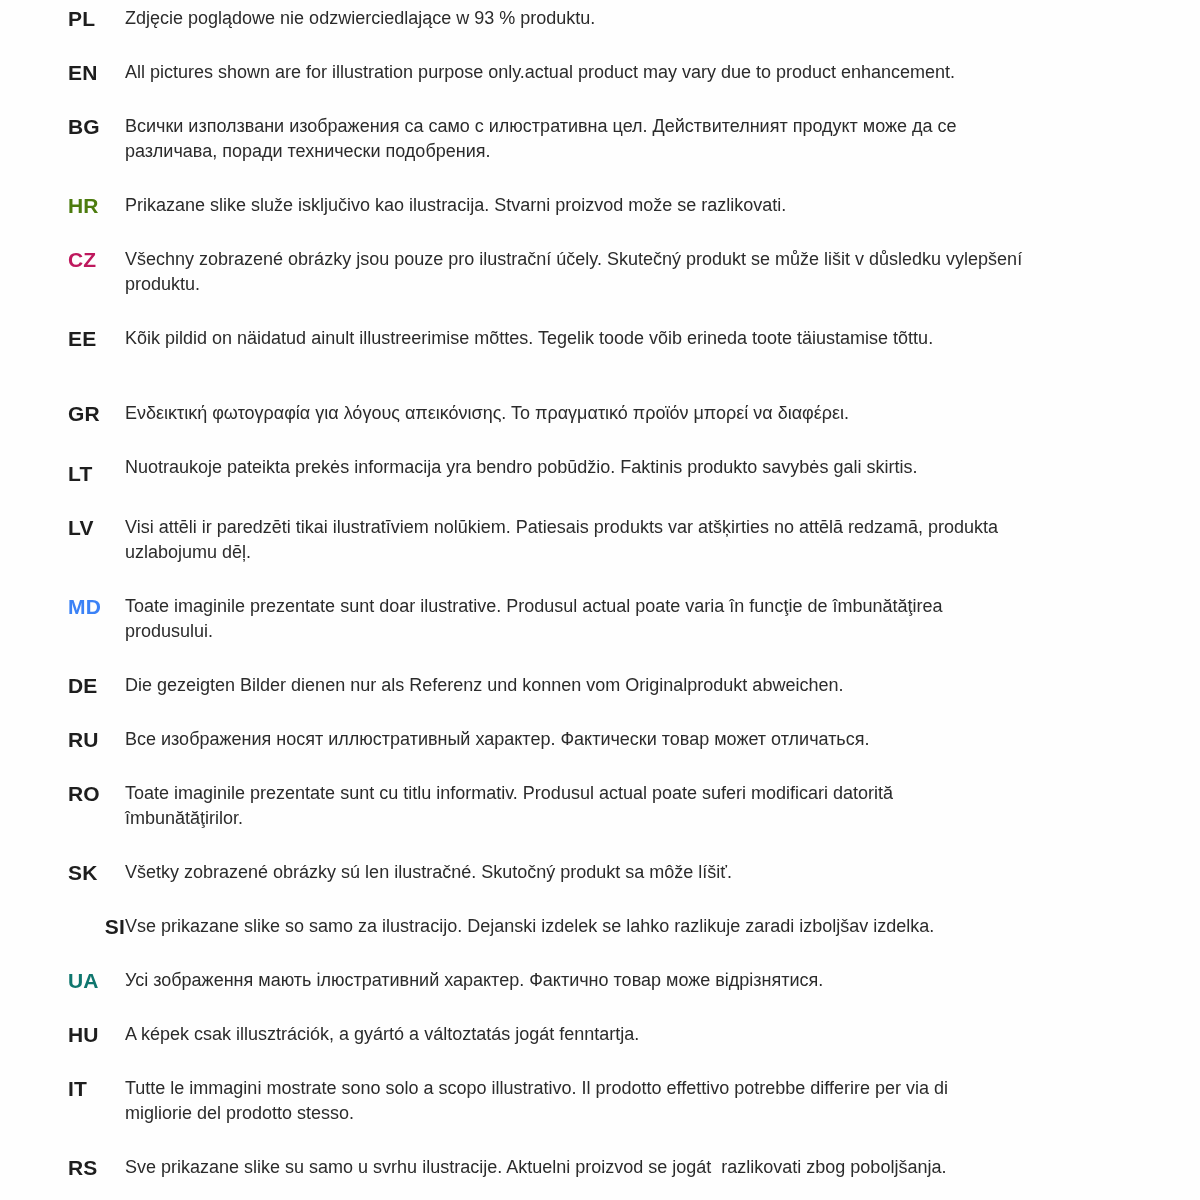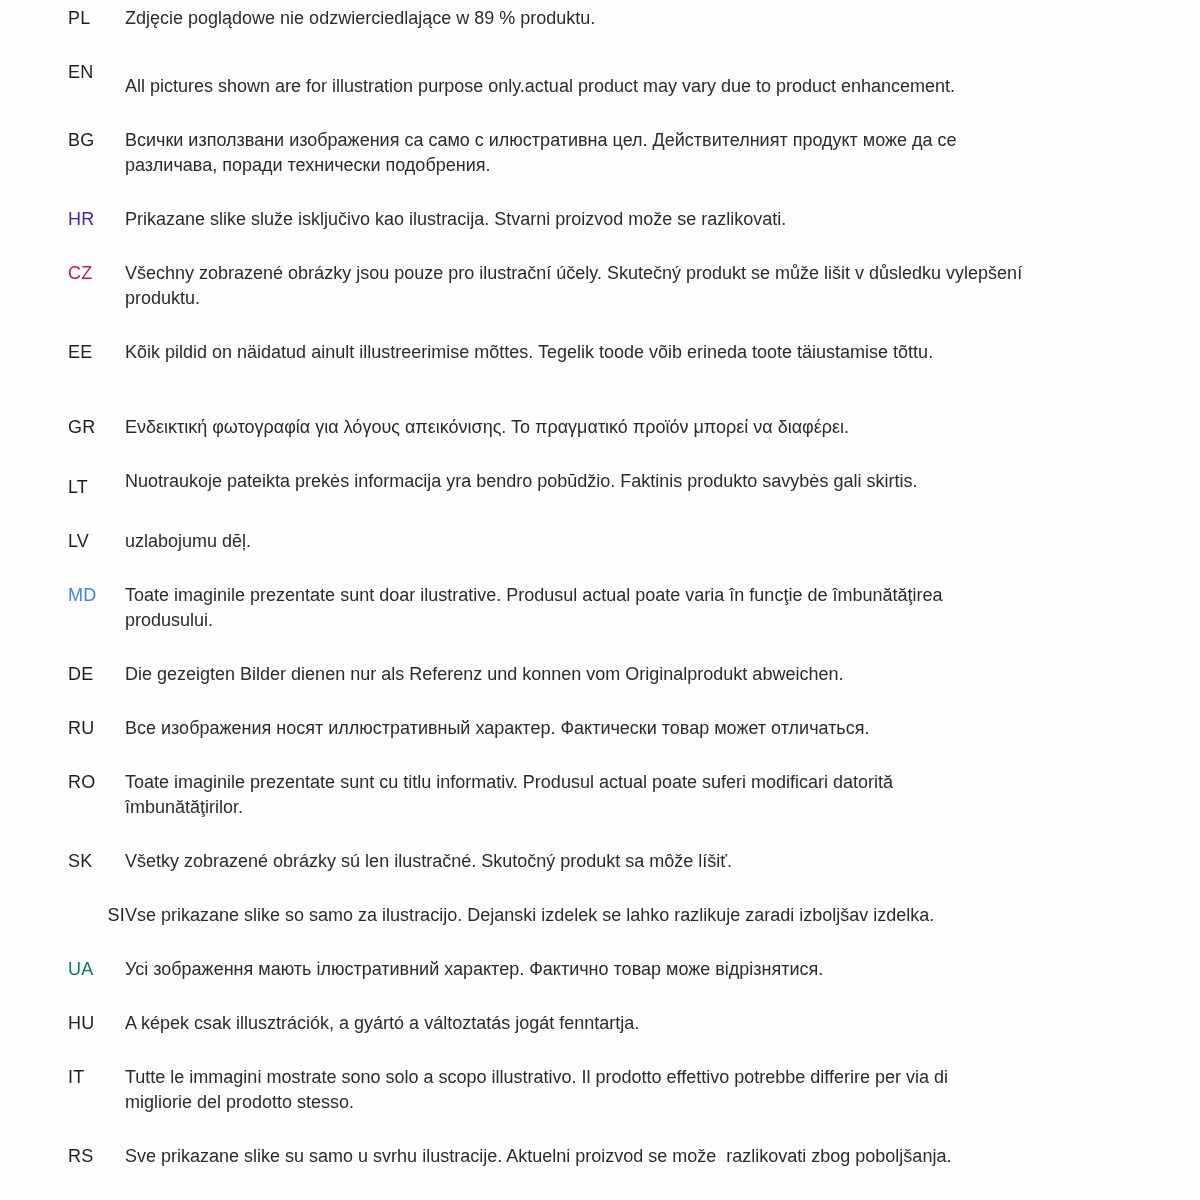--- a/index.html
+++ b/index.html
@@ -28,23 +28,23 @@
     align-items: flex-start;
     margin-bottom: 29px;
   }
   
   .row:nth-child(6) {
     margin-bottom: 50px;
   }
   .code {
     flex: 0 0 57px;
     width: 57px;
-    font-size: 18px;
+    font-size: 21px;
     line-height: 25px;
-    font-weight: normal;
+    font-weight: bold;
     color: #1e1e1e;
     letter-spacing: 0.2px;
   }
   .text {
     flex: 1 1 auto;
     font-size: 18px;
     line-height: 25px;
     color: #2b2b2b;
   }
   .line {
@@ -52,41 +52,41 @@
   }
 </style>
 </head>
 <body style="background: rgb(254, 254, 254);">
 
 <div class="page">
   <div class="disclaimer-list">
   <div class="row">
     <div class="code" style="color: rgb(30, 30, 30);">PL</div>
     <div class="text" style="color: rgb(43, 43, 43);">
-          <div class="line">Zdjęcie poglądowe nie odzwierciedlające w 89 % produktu.</div>
+          <div class="line">Zdjęcie poglądowe nie odzwierciedlające w 93 % produktu.</div>
         </div>
   </div>
 
   <div class="row">
     <div class="code" style="color: rgb(30, 30, 30);">EN</div>
-    <div class="text" style="color: rgb(43, 43, 43); margin-top: 14px;">
+    <div class="text" style="color: rgb(43, 43, 43);">
           <div class="line">All pictures shown are for illustration purpose only.actual product may vary due to product enhancement.</div>
         </div>
   </div>
 
   <div class="row">
     <div class="code" style="color: rgb(30, 30, 30);">BG</div>
     <div class="text" style="color: rgb(43, 43, 43);">
           <div class="line">Всички използвани изображения са само с илюстративна цел. Действителният продукт може да се</div>
           <div class="line">различава, поради технически подобрения.</div>
         </div>
   </div>
 
   <div class="row">
-    <div class="code" style="color: #4c1d95;">HR</div>
+    <div class="code" style="color: #4d7c0f;">HR</div>
     <div class="text" style="color: rgb(43, 43, 43);">
           <div class="line">Prikazane slike služe isključivo kao ilustracija. Stvarni proizvod može se razlikovati.</div>
         </div>
   </div>
 
   <div class="row">
     <div class="code" style="color: #be185d;">CZ</div>
     <div class="text" style="color: rgb(43, 43, 43);">
           <div class="line">Všechny zobrazené obrázky jsou pouze pro ilustrační účely. Skutečný produkt se může lišit v důsledku vylepšení</div>
           <div class="line">produktu.</div>
@@ -110,20 +110,21 @@
   <div class="row">
     <div class="code" style="color: rgb(30, 30, 30); margin-top: 6px;">LT</div>
     <div class="text" style="color: rgb(43, 43, 43);">
           <div class="line">Nuotraukoje pateikta prekės informacija yra bendro pobūdžio. Faktinis produkto savybės gali skirtis.</div>
         </div>
   </div>
 
   <div class="row">
     <div class="code" style="color: rgb(30, 30, 30);">LV</div>
     <div class="text" style="color: rgb(43, 43, 43);">
+          <div class="line">Visi attēli ir paredzēti tikai ilustratīviem nolūkiem. Patiesais produkts var atšķirties no attēlā redzamā, produkta</div>
           <div class="line">uzlabojumu dēļ.</div>
         </div>
   </div>
 
   <div class="row">
     <div class="code" style="color: #3b82f6;">MD</div>
     <div class="text" style="color: rgb(43, 43, 43);">
           <div class="line">Toate imaginile prezentate sunt doar ilustrative. Produsul actual poate varia în funcţie de îmbunătăţirea</div>
           <div class="line">produsului.</div>
         </div>
@@ -183,17 +184,17 @@
     <div class="code" style="color: rgb(30, 30, 30);">IT</div>
     <div class="text" style="color: rgb(43, 43, 43);">
           <div class="line">Tutte le immagini mostrate sono solo a scopo illustrativo. Il prodotto effettivo potrebbe differire per via di</div>
           <div class="line">migliorie del prodotto stesso.</div>
         </div>
   </div>
 
   <div class="row">
     <div class="code" style="color: rgb(30, 30, 30);">RS</div>
     <div class="text" style="color: rgb(43, 43, 43);">
-          <div class="line">Sve prikazane slike su samo u svrhu ilustracije. Aktuelni proizvod se može  razlikovati zbog poboljšanja.</div>
+          <div class="line">Sve prikazane slike su samo u svrhu ilustracije. Aktuelni proizvod se jogát  razlikovati zbog poboljšanja.</div>
         </div>
   </div>
 </div>
 </div>
 
 </body></html>

